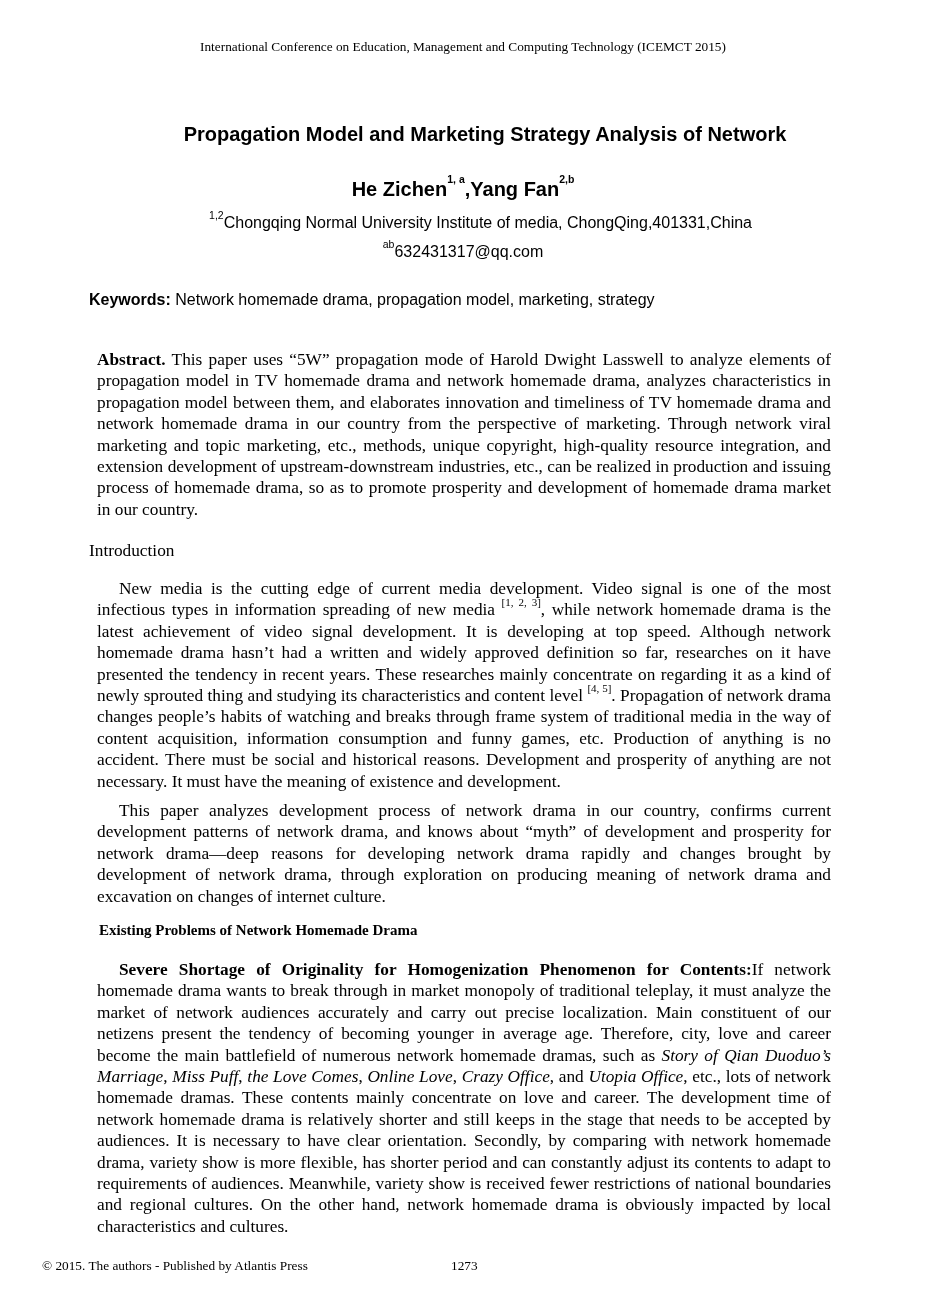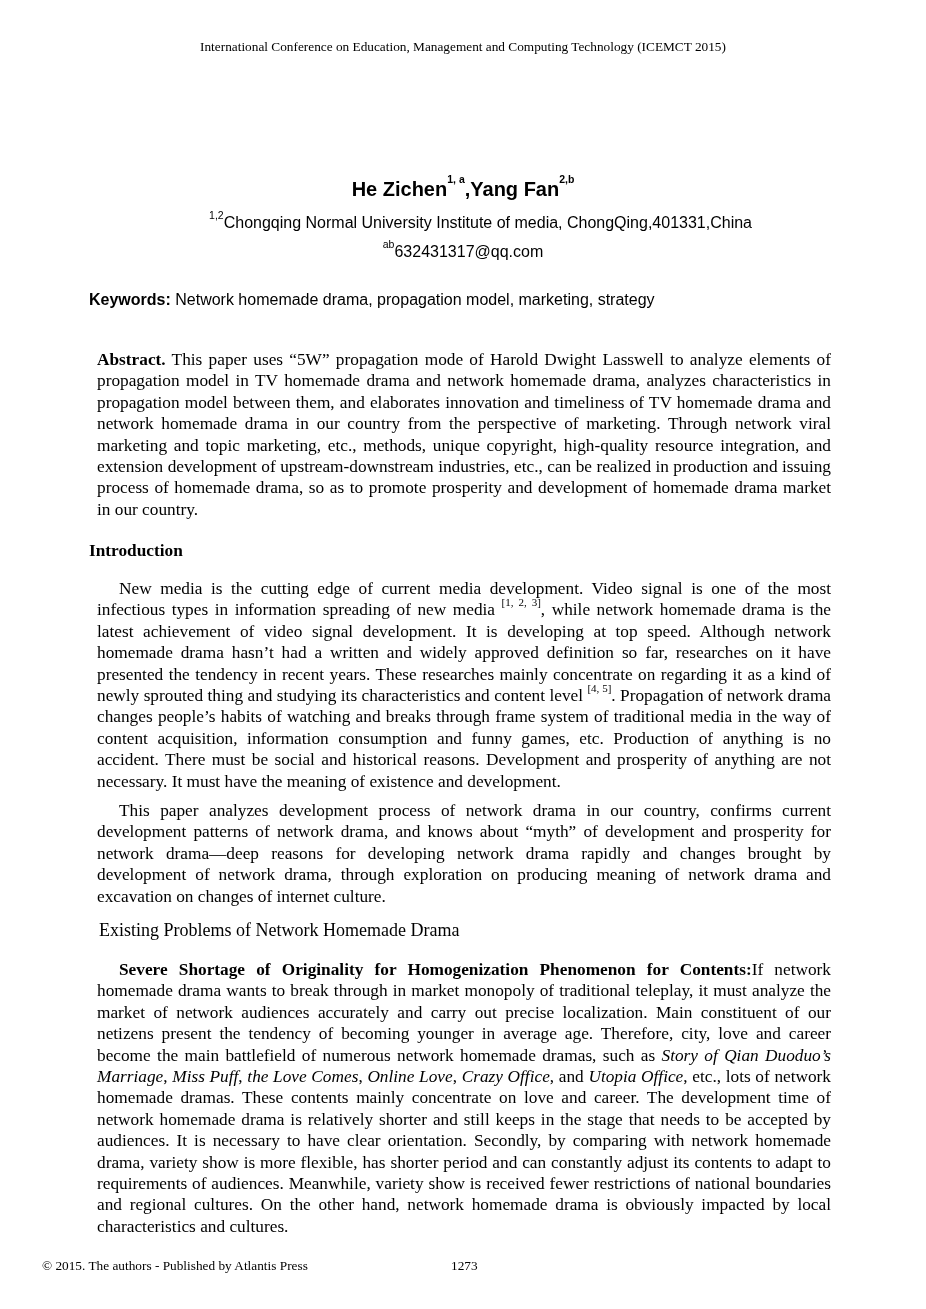--- a/index.html
+++ b/index.html
@@ -34,34 +34,35 @@
   }
   .keywords b { font-weight: bold; }
 
   .block {
     position: absolute; left: 89px; width: 750px;
     font-size: 17.3px; line-height: 21.4px; text-align: justify;
   }
   .block p { margin: 8px; }
   .indent { text-indent: 22px; }
   .abstract { top: 341px; }
-  .intro-head { position: absolute; top: 540px; left: 89px; font-size: 17.3px; font-weight: bold; line-height: 21px; }
+  .intro-head { position: absolute; top: 540px; left: 89px; font-size: 17.3px; font-weight: normal; line-height: 21px; }
   .intro { top: 570px; }
-  .problems-head { position: absolute; top: 920px; left: 99px; font-size: 18px; font-weight: normal; line-height: 21px; }
+  .problems-head { position: absolute; top: 920px; left: 99px; font-size: 15px; font-weight: bold; line-height: 21px; }
   .problems { top: 951px; }
   .ref { font-size: 11px; vertical-align: top; position: relative; top: -2px; line-height: 1; }
   .footer-left { position: absolute; top: 1258px; left: 42px; font-size: 13.3px; line-height: 16px; }
   .footer-page { position: absolute; top: 1258px; left: 451px; font-size: 13.3px; line-height: 16px; }
 </style>
 </head>
 <body>
 
 <div class="running-head serif">International Conference on Education, Management and Computing Technology (ICEMCT 2015)</div>
 
 <div class="title sans">
+  <div>Propagation Model and Marketing Strategy Analysis of Network</div>
 </div>
 
 <div class="authors sans">
   <span>He Zichen</span><sup class="s">1, a</sup><span>,</span><span>Yang Fan</span><sup class="s">2,b</sup>
 </div>
 
 <div class="affil sans">
   <sup class="s">1,2</sup><span>Chongqing Normal University Institute of media, ChongQing,401331,China</span>
 </div>
 

